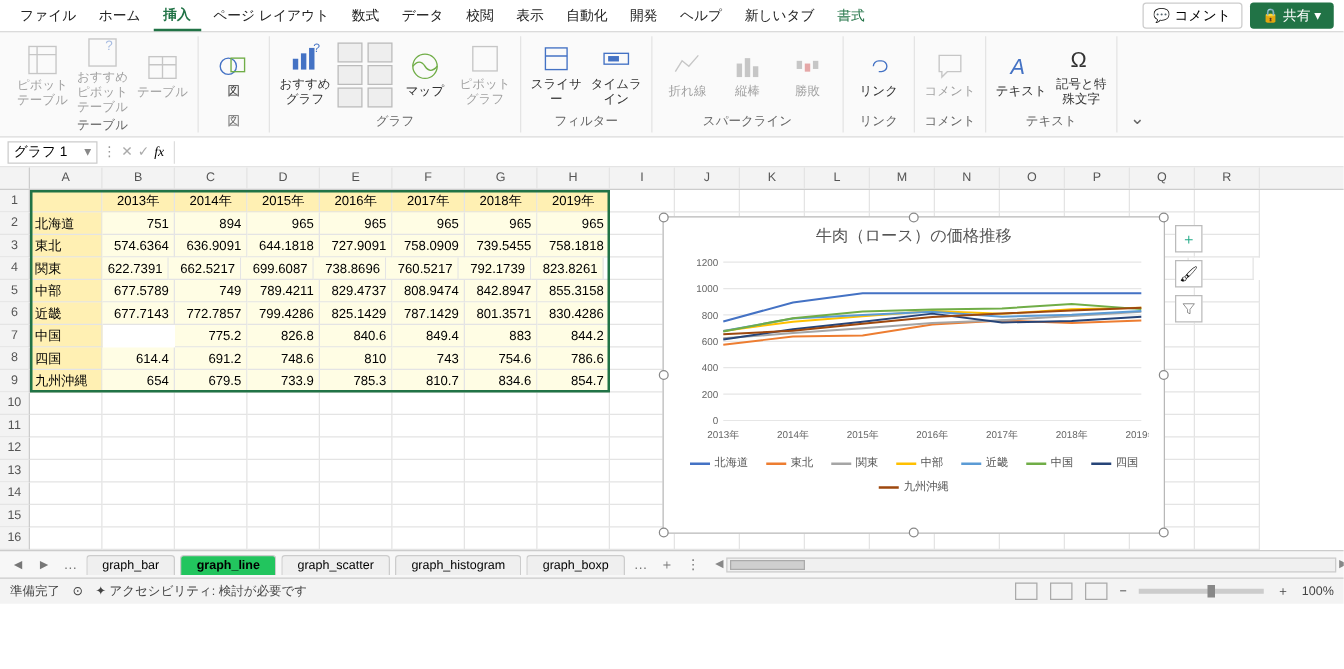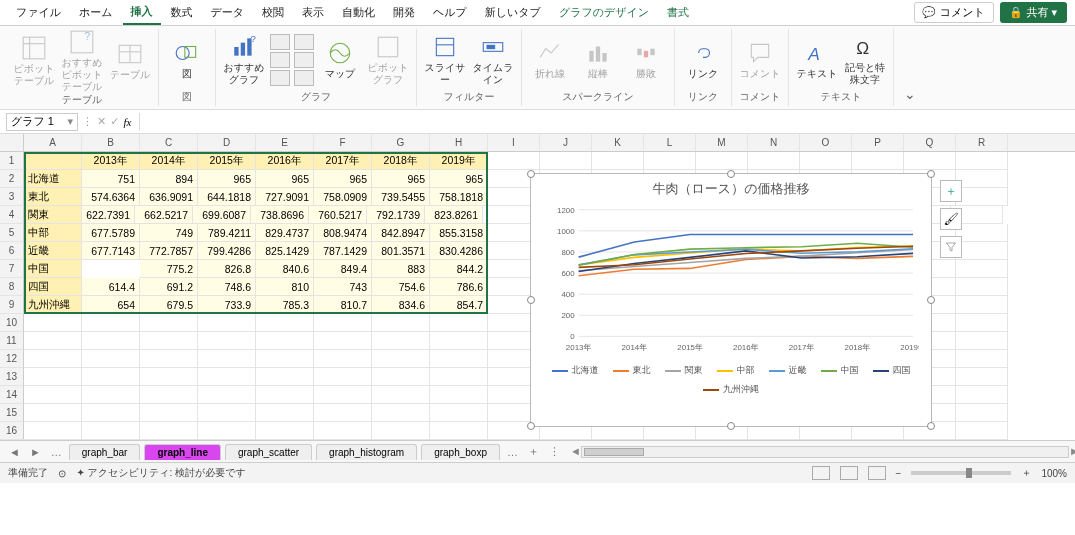--- a/index.html
+++ b/index.html
@@ -47,48 +47,48 @@
 .chart-body { position: relative; margin: 0 12px; height: 160px; }
 .chart-legend { display: flex; flex-wrap: wrap; justify-content: center; gap: 6px 14px; padding: 4px 18px; font-size: 9px; color: #555; }
 .legend-item { display: flex; align-items: center; gap: 4px; }
 .legend-sw { width: 16px; height: 2px; }
 .side-tools { position: absolute; left: 940px; top: 180px; display: flex; flex-direction: column; gap: 6px; }
 .side-tool { width: 22px; height: 22px; border: 1px solid #bbb; background: #fff; display:flex; align-items:center; justify-content:center; font-size:12px; }
 
 .sheet-tabs { display: flex; align-items: center; height: 22px; border-top: 1px solid #ccc; background: #f7f7f7; padding: 0 6px; gap: 4px; }
 .sheet-tabs .nav { color: #777; padding: 0 3px; cursor: pointer; }
 .sheet-tab { padding: 2px 12px; border: 1px solid #ccc; border-bottom: none; background: #efefef; border-radius: 3px 3px 0 0; font-size: 10px; }
-.sheet-tab.active { background: #d946ef; font-weight: 600; }
+.sheet-tab.active { background: #22c55e; font-weight: 600; }
 .scroll-h { flex: 1; margin-left: 14px; height: 12px; border: 1px solid #ccc; position: relative; background: #f0f0f0; }
 .scroll-h .thumb { position: absolute; left: 2px; top: 1px; width: 60px; height: 8px; background: #cfcfcf; border: 1px solid #aaa; }
 
 .statusbar { display: flex; align-items: center; height: 21px; background: #f3f3f3; border-top: 1px solid #ccc; padding: 0 8px; font-size: 10px; color: #444; gap: 10px; }
 .statusbar .spacer { flex: 1; }
 .viewbtn { width: 18px; height: 14px; border: 1px solid #aaa; }
 .zoom-slider { width: 100px; height: 4px; background: #ccc; position: relative; }
 .zoom-slider .zthumb { position:absolute; left:55px; top:-3px; width:6px; height:10px; background:#888; }
 
 svg.ico-svg { width: 100%; height: 100%; }
 </style>
 </head>
 <body>
 
 <div class="menubar">
   <span class="tab">ファイル</span>
   <span class="tab">ホーム</span>
   <span class="tab active">挿入</span>
+  <span class="tab">ページ レイアウト</span>
   <span class="tab">数式</span>
   <span class="tab">データ</span>
   <span class="tab">校閲</span>
   <span class="tab">表示</span>
   <span class="tab">自動化</span>
   <span class="tab">開発</span>
   <span class="tab">ヘルプ</span>
   <span class="tab">新しいタブ</span>
-  <span class="tab design">グラフのデザイン</span>
   <span class="tab design">書式</span>
   <span class="spacer"></span>
   <span class="btn-comment">💬 <span>コメント</span></span>
   <span class="btn-share">🔒 <span>共有</span> ▾</span>
 </div>
 
 <div class="ribbon">
   <div class="ribbon-group">
     <div class="ribbon-icons">
       <div class="ribbon-btn disabled">

